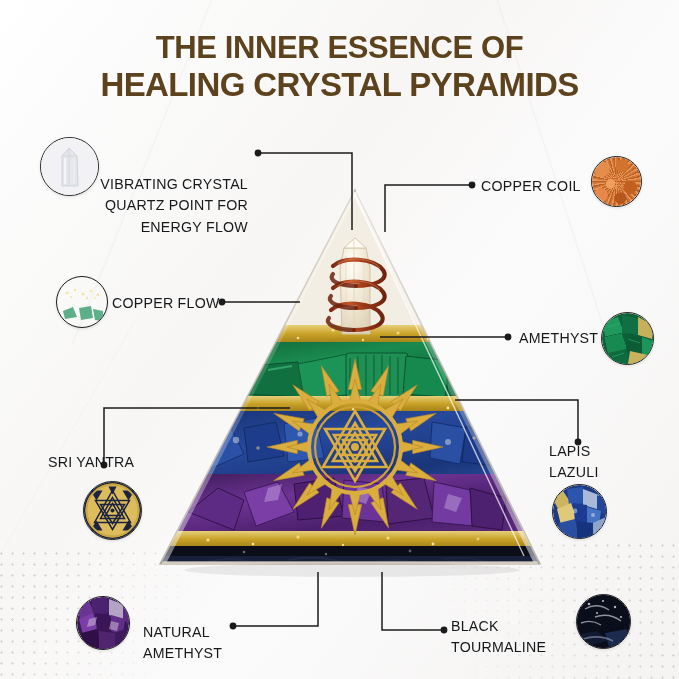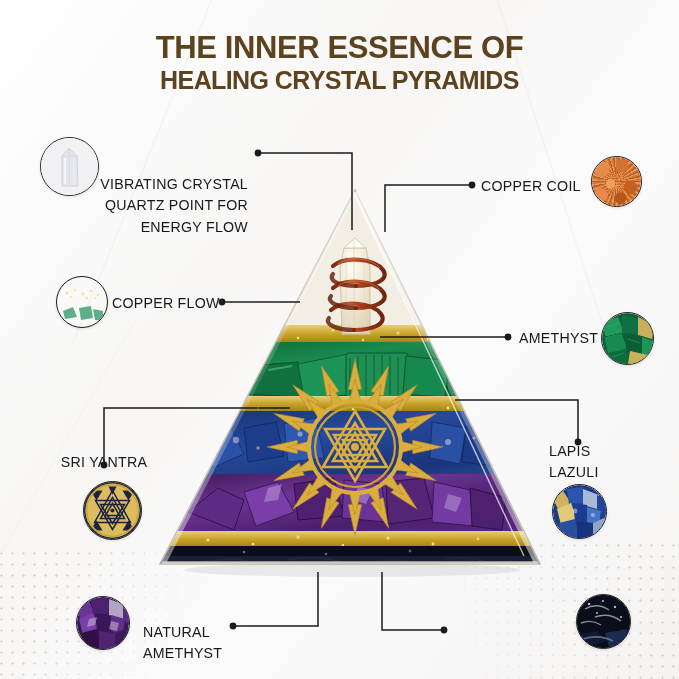--- a/index.html
+++ b/index.html
@@ -43,21 +43,21 @@
   .title{
     position:absolute;left:0;right:0;top:30px;
     text-align:center;
     color:#5c431d;
     font-weight:bold;
     font-size:31px;
     line-height:1.16;
     letter-spacing:-0.4px;
     font-family:"Liberation Sans","DejaVu Sans",sans-serif;
   }
-  .title .l2{display:block;font-size:25px;letter-spacing:-0.6px;}
+  .title .l2{display:block;font-size:33px;letter-spacing:-0.6px;}
 
   
   #pyramidWrap{position:absolute;left:148px;top:182px;width:400px;height:398px;}
   #pyramidSvg{position:absolute;left:0;top:0;}
 
   
   #linesSvg{position:absolute;left:0;top:0;width:679px;height:679px;pointer-events:none;}
 
   
   .lbl{
@@ -65,21 +65,21 @@
     color:#17181a;
     font-size:14.2px;
     font-weight:500;
     letter-spacing:.25px;
     line-height:1.5;
     white-space:pre-line;
     font-family:"Liberation Sans","DejaVu Sans",sans-serif;
   }
   .lbl.r{text-align:right;margin-top:40px;}
   .lbl.l{text-align:left;}
-  .lbl.c{text-align:center;}
+  .lbl.c{text-align:left;}
 
   
   .bub{
     position:absolute;border-radius:50%;
     border:1.6px solid #1b1b1b;
     overflow:hidden;
     box-shadow:0 1px 3px rgba(0,0,0,.12);
   }
   .bub .fill{position:absolute;inset:0;border-radius:50%;}
 </style>
@@ -408,20 +408,22 @@
   <div class="lbl l" style="left:519px;top:328px;width:110px;">AMETHYST</div>
 
   <div class="lbl c" style="left:48px;top:452px;width:112px;">SRI YANTRA</div>
 
   <div class="lbl l" style="left:549px;top:441px;width:90px;">LAPIS
 LAZULI</div>
 
   <div class="lbl l" style="left:143px;top:612px;width:110px;margin-top:10px;">NATURAL
 AMETHYST</div>
 
+  <div class="lbl l" style="left:451px;top:616px;width:120px;">BLACK
+TOURMALINE</div>
 
   <div class="bub" style="left:40px;top:137px;width:57px;height:57px;background:#f4f4f6;">
     <svg width="57" height="57" viewBox="0 0 57 57">
       <rect width="57" height="57" fill="#f2f2f4"></rect>
       <path d="M21,18 L28,10 L36,18 L37,48 L21,48 Z" fill="#e4e6ec" stroke="#cfd2da" stroke-width="1"></path>
       <path d="M28,10 L28,48" stroke="#d6d9e1" stroke-width="1.2"></path>
       <path d="M24,20 L24,46" stroke="#f6f7fa" stroke-width="2" opacity=".9"></path>
       <path d="M33,21 L33,46" stroke="#eceef3" stroke-width="1.6"></path>
       <path d="M21,18 L36,18" stroke="#d3d6de" stroke-width="1"></path>
     </svg>

